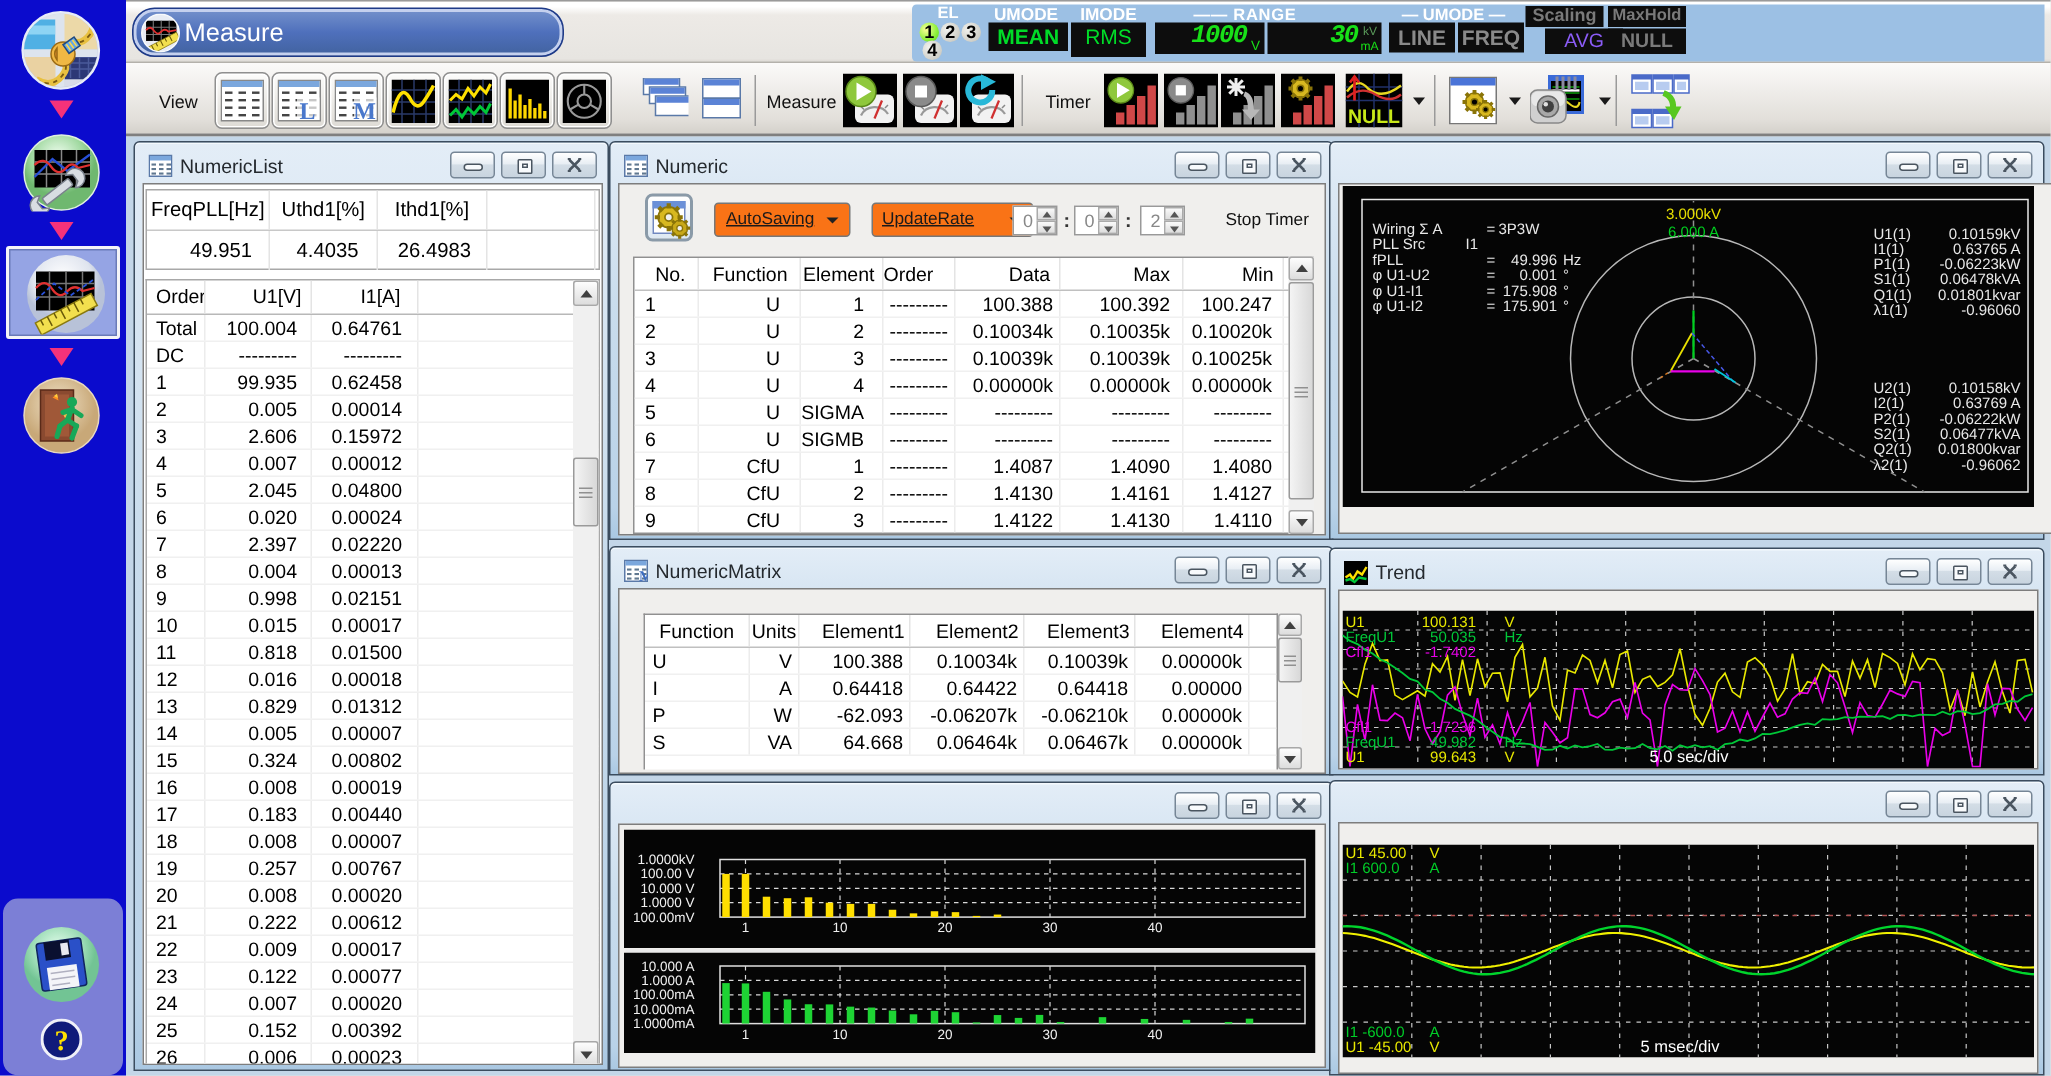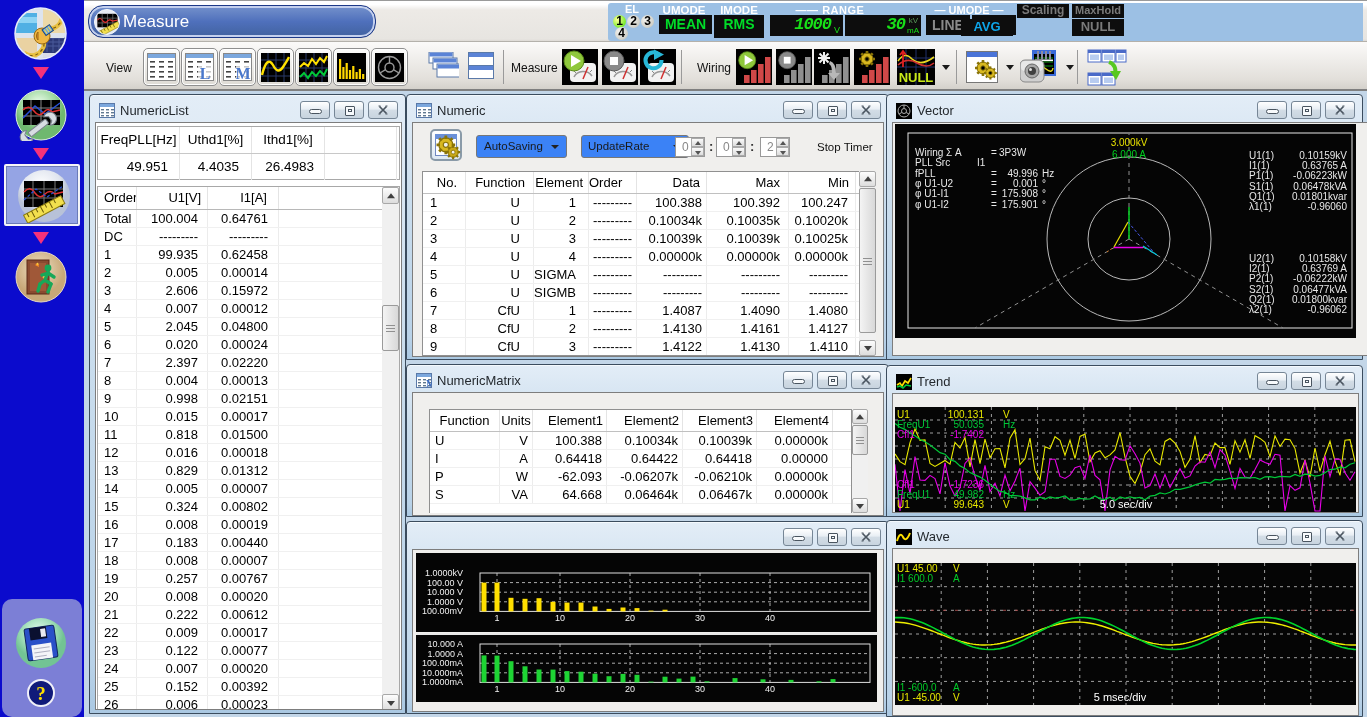--- a/index.html
+++ b/index.html
@@ -17,21 +17,21 @@
 .sb{position:absolute;background:#f0f0f0;}
 .sbtn{position:absolute;left:0;width:100%;background:linear-gradient(#fdfdfd,#ddd);border:1px solid #a8a8a8;border-radius:2px;}
 .sthumb{position:absolute;left:0;width:100%;background:linear-gradient(90deg,#f4f4f4,#d8d8d8);border:1px solid #9a9a9a;border-radius:2px;}
 .grip{position:absolute;left:3px;right:3px;height:1px;background:#909090;box-shadow:0 3px 0 #909090,0 -3px 0 #909090;top:50%;}
 .uarr{width:0;height:0;border-left:4px solid transparent;border-right:4px solid transparent;border-bottom:5px solid #404040;position:absolute;left:50%;top:50%;transform:translate(-50%,-55%);}
 .darr{width:0;height:0;border-left:4px solid transparent;border-right:4px solid transparent;border-top:5px solid #404040;position:absolute;left:50%;top:50%;transform:translate(-50%,-40%);}
 .cell{display:inline-block;vertical-align:top;height:100%;overflow:hidden;white-space:nowrap;}
 .tb-lbl{font-size:12px;color:#111;}
 .blkbox{position:absolute;background:#0d0d0d;color:#888;text-align:center;}
 .grn{color:#00dc28;}
-.combo{position:absolute;background:#3b82f6;border:1px solid #777;border-radius:3px;font-size:11.5px;color:#1a1a1a;}
+.combo{position:absolute;background:#f97316;border:1px solid #777;border-radius:3px;font-size:11.5px;color:#1a1a1a;text-decoration:underline;}
 .combo .ar{position:absolute;right:0;top:0;bottom:0;width:17px;}
 .combo .tri{position:absolute;right:7px;top:9px;width:0;height:0;border-left:4px solid transparent;border-right:4px solid transparent;border-top:4px solid #222;}
 .spin{position:absolute;background:#fff;border:1px solid #999;font-size:12px;color:#888;}
 .spin .btns{position:absolute;right:0;top:0;bottom:0;width:13px;}
 .spin .u,.spin .d{position:absolute;right:0;width:13px;height:50%;background:linear-gradient(#fafafa,#ddd);border:1px solid #aaa;}
 .spin .u{top:0}.spin .d{bottom:0}
 .spin .ut{position:absolute;left:3px;top:2px;width:0;height:0;border-left:3px solid transparent;border-right:3px solid transparent;border-bottom:4px solid #555;}
 .spin .dt{position:absolute;left:3px;top:3px;width:0;height:0;border-left:3px solid transparent;border-right:3px solid transparent;border-top:4px solid #555;}
 </style></head><body>
 <div id="sidebar" class="abs">
@@ -174,36 +174,36 @@
 <div class="abs" style="left:39px;top:11px;font-size:17px;color:#fff;">Measure</div>
 <div class="abs" style="left:524px;top:2px;width:755px;height:38px;background:#9cc0e4;border-radius:3px 0 0 3px"></div>
 <div class="abs" style="left:541px;top:2px;width:22px;height:11px;font-size:11px;font-weight:bold;color:#fff;">EL</div>
 <div class="abs" style="left:529px;top:14px;width:13px;height:13px;border-radius:50%;background:radial-gradient(circle at 35% 35%, #ffff9a, #8aef3a 60%, #54d014);color:#000;font-size:12px;font-weight:bold;text-align:center;line-height:13px">1</div>
 <div class="abs" style="left:543px;top:14px;width:13px;height:13px;border-radius:50%;background:radial-gradient(circle at 35% 35%, #f2f2ee, #cfcfc8 70%, #b8b8b0);color:#000;font-size:12px;font-weight:bold;text-align:center;line-height:13px">2</div>
 <div class="abs" style="left:557px;top:14px;width:13px;height:13px;border-radius:50%;background:radial-gradient(circle at 35% 35%, #f2f2ee, #cfcfc8 70%, #b8b8b0);color:#000;font-size:12px;font-weight:bold;text-align:center;line-height:13px">3</div>
 <div class="abs" style="left:531px;top:26px;width:13px;height:13px;border-radius:50%;background:radial-gradient(circle at 35% 35%, #f2f2ee, #cfcfc8 70%, #b8b8b0);color:#000;font-size:12px;font-weight:bold;text-align:center;line-height:13px">4</div>
 <div class="abs" style="left:574px;top:3px;width:52px;font-size:11.5px;font-weight:bold;color:#fff;text-align:center">UMODE</div>
 <div class="blkbox" style="left:575px;top:14px;width:53px;height:19px;font-size:14px;font-weight:bold;line-height:19px"><span class="grn">MEAN</span></div>
 <div class="abs" style="left:631px;top:3px;width:48px;font-size:11.5px;font-weight:bold;color:#fff;text-align:center">IMODE</div>
-<div class="blkbox" style="left:630px;top:14px;width:50px;height:23px;font-size:14px;font-weight:bold;line-height:19px"><span class="grn">RMS</span></div>
+<div class="blkbox" style="left:630px;top:14px;width:50px;height:23px;font-size:14px;font-weight:normal;line-height:19px"><span class="grn">RMS</span></div>
 <div class="abs" style="left:700px;top:3px;width:92px;font-size:11px;font-weight:bold;color:#fff;text-align:center;letter-spacing:.5px">—— RANGE ——</div>
 <div class="blkbox" style="left:686px;top:14px;width:73px;height:21px;">
 <span class="abs" style="right:12px;top:0px;font-size:17px;font-weight:bold;font-style:italic;color:#18e018;font-family:'Liberation Mono',monospace;letter-spacing:-1px">1000</span>
 <span class="abs" style="right:3px;bottom:1px;font-size:9px;color:#18e018">V</span>
     </div>
 <div class="blkbox" style="left:761px;top:14px;width:76px;height:21px;">
 <span class="abs" style="right:16px;top:0px;font-size:17px;font-weight:bold;font-style:italic;color:#18e018;font-family:'Liberation Mono',monospace;letter-spacing:-1px">30</span>
 <span class="abs" style="right:3px;top:1px;font-size:8px;color:#5a9a5a">kV</span>
 <span class="abs" style="right:2px;bottom:1px;font-size:8px;color:#18e018">mA</span>
     </div>
 <div class="abs" style="left:845px;top:3px;width:80px;font-size:11px;font-weight:bold;color:#fff;text-align:center">— UMODE —</div>
 <div class="blkbox" style="left:842px;top:14px;width:44px;height:20px;font-size:14px;font-weight:bold;line-height:20px;color:#8a8a8a">LINE</div>
 <div class="blkbox" style="left:888px;top:14px;width:44px;height:20px;font-size:14px;font-weight:bold;line-height:20px;color:#8a8a8a">FREQ</div>
 <div class="blkbox" style="left:933px;top:3px;width:52px;height:14px;font-size:12px;font-weight:bold;line-height:13px;color:#7a7a7a">Scaling</div>
-<div class="blkbox" style="left:877px;top:18px;width:52px;height:17px;font-size:13px;font-weight:bold;line-height:16px;color:#0ea5e9">AVG</div>
+<div class="blkbox" style="left:946px;top:18px;width:52px;height:17px;font-size:13px;font-weight:normal;line-height:16px;color:#8b5cf6">AVG</div>
 <div class="blkbox" style="left:988px;top:3px;width:52px;height:14px;font-size:11px;font-weight:bold;line-height:13px;color:#7a7a7a">MaxHold</div>
 <div class="blkbox" style="left:988px;top:18px;width:52px;height:17px;font-size:13px;font-weight:bold;line-height:16px;color:#7a7a7a">NULL</div>
 </div>
 <div id="toolbar" class="abs">
 <div class="abs tb-lbl" style="left:22px;top:19px">View</div>
 <div class="abs" style="left:59px;top:6px;width:37px;height:38px;border:1px solid #8f8f8f;border-radius:5px;background:linear-gradient(#fcfcfb,#dedbd5);box-shadow:inset 0 0 0 1px #fff">
       <svg class="abs" style="left:3px;top:4px" width="29" height="29" viewBox="0 0 29 29">
         <rect x="0.5" y="0.5" width="28" height="27" fill="#fff" stroke="#888"></rect>
         <rect x="1" y="1" width="27" height="4" fill="#7ba7dd"></rect>
         <rect x="3" y="8" width="5" height="1.6" fill="#444"></rect>
@@ -339,21 +339,21 @@
 <svg class="abs" style="left:556px;top:7px" width="36" height="36" viewBox="0 0 36 36">
       <rect width="36" height="36" fill="#000"></rect>
       <rect x="8" y="14" width="26" height="19" rx="4" fill="#f2f2f2"></rect>
       <path d="M12 28 A 10 9 0 0 1 30 27" stroke="#999" fill="none" stroke-width="1.5"></path>
       <path d="M21 30 L26 18" stroke="#d03030" stroke-width="1.5"></path>
       <path d="M12 22 l2 2 M30 21 l-2 2" stroke="#888"></path>
       <path d="M19 5.5 A 8 8 0 1 0 21.5 11" stroke="#28b8d8" stroke-width="4" fill="none"></path>
       <path d="M14 0.5 L24 5.5 L14 11 Z" fill="#28b8d8"></path>
     </svg>
 <div class="abs" style="left:597px;top:8px;width:1px;height:34px;background:#9a9a9a"></div>
-<div class="abs tb-lbl" style="left:613px;top:19px">Wiring</div>
+<div class="abs tb-lbl" style="left:613px;top:19px">Timer</div>
 <svg class="abs" style="left:652px;top:7px" width="36" height="36" viewBox="0 0 36 36">
       <rect width="36" height="36" fill="#000"></rect>
       <rect x="8" y="26" width="5.6" height="8" fill="#d04848"></rect>
       <rect x="15" y="21" width="5.6" height="13" fill="#d04848"></rect>
       <rect x="22" y="15" width="5.6" height="19" fill="#d04848"></rect>
       <rect x="29" y="8" width="5.6" height="26" fill="#d04848"></rect>
       <g transform="translate(1,1) scale(0.85)">
         <circle cx="12" cy="12" r="10" fill="#8fc83c" stroke="#5a8a18"></circle>
         <path d="M9 6 L19 12 L9 18 Z" fill="#fff"></path>
       </g>
@@ -708,29 +708,20 @@
 <div class="sbtn" style="bottom:0;height:15px">
             <div class="darr"></div>
           </div>
 <div class="sthumb" style="top:16px;height:30px">
             <div class="grip"></div>
           </div>
 </div>
 </div>
     </div>
 <div class="win" style="left:802px;top:3px;width:477px;height:266px">
-      <div class="tbar">
-        <svg class="abs" style="left:9px;top:8px" width="16" height="16" viewBox="0 0 16 16">
-          <rect width="16" height="16" fill="#000"></rect>
-          <circle cx="8" cy="8" r="6" stroke="#aaa" fill="none"></circle>
-          <circle cx="8" cy="8" r="2.5" stroke="#aaa" fill="none"></circle>
-          <path d="M8 2 L8 5 M3 11 L5.8 9.5 M13 11 L10.2 9.5" stroke="#aaa"></path>
-        </svg>
-        <span class="ttl">Vector</span>
-      </div>
       <div class="wbtns" style="right:7px">
         <div class="wbtn">
           <div class="abs" style="left:8px;top:7px;width:13px;height:5px;background:#f8fafc;border:1.4px solid #4a5560;border-radius:2.5px"></div>
         </div>
         <div class="wbtn">
           <div class="abs" style="left:10px;top:4px;width:10px;height:10px;border:1.4px solid #4a5560;border-radius:1px;background:#f8fafc">
             <div class="abs" style="left:1.5px;top:1.5px;width:4px;height:3px;border:1.2px solid #4a5560"></div>
           </div>
         </div>
         <div class="wbtn">
@@ -975,27 +966,20 @@
           <rect x="288.5" y="46.3" width="5" height="1.1" fill="#1ed434"></rect>
           <rect x="316.5" y="43.1" width="5" height="4.3" fill="#1ed434"></rect>
           <rect x="344.5" y="44.3" width="5" height="3.1" fill="#1ed434"></rect>
           <rect x="372.5" y="44.9" width="5" height="2.5" fill="#1ed434"></rect>
           <rect x="400.5" y="46.3" width="5" height="1.1" fill="#1ed434"></rect>
           <rect x="414.5" y="44.1" width="5" height="3.3" fill="#1ed434"></rect>
         </svg>
 </div>
     </div>
 <div class="win" style="left:802px;top:429px;width:477px;height:197px">
-      <div class="tbar">
-        <svg class="abs" style="left:9px;top:8px" width="16" height="16" viewBox="0 0 16 16">
-          <rect width="16" height="16" fill="#000"></rect>
-          <path d="M1 12 Q4 2 7 8 Q10 14 14 4" stroke="#ffe000" stroke-width="2" fill="none"></path>
-        </svg>
-        <span class="ttl">Wave</span>
-      </div>
       <div class="wbtns" style="right:7px">
         <div class="wbtn">
           <div class="abs" style="left:8px;top:7px;width:13px;height:5px;background:#f8fafc;border:1.4px solid #4a5560;border-radius:2.5px"></div>
         </div>
         <div class="wbtn">
           <div class="abs" style="left:10px;top:4px;width:10px;height:10px;border:1.4px solid #4a5560;border-radius:1px;background:#f8fafc">
             <div class="abs" style="left:1.5px;top:1.5px;width:4px;height:3px;border:1.2px solid #4a5560"></div>
           </div>
         </div>
         <div class="wbtn">

